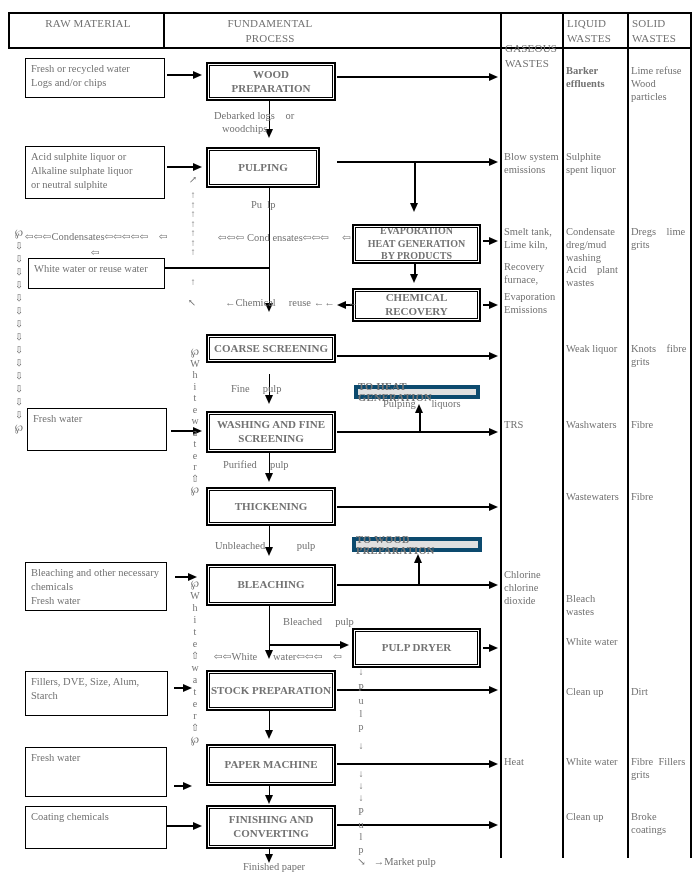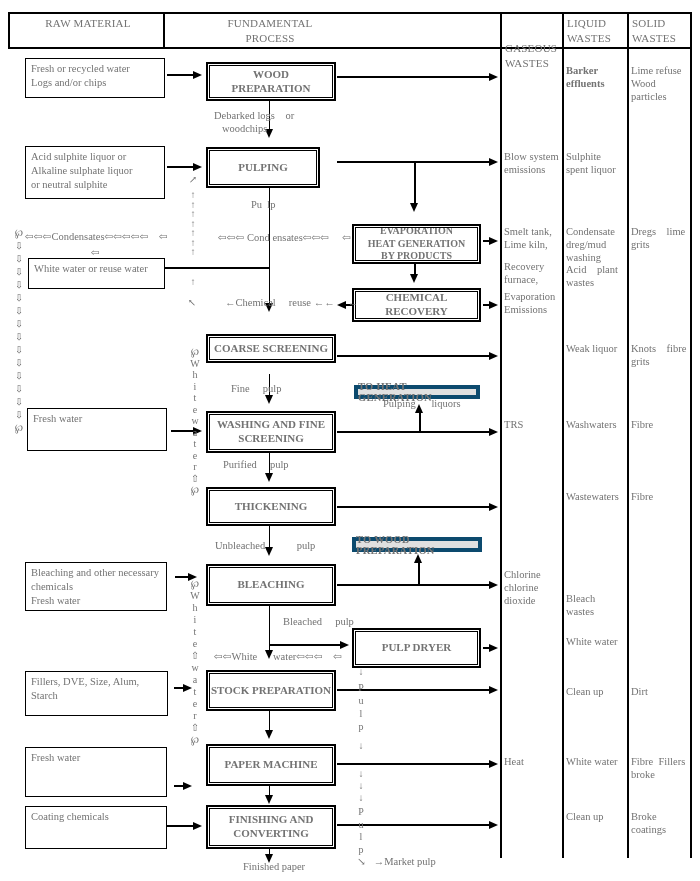--- a/index.html
+++ b/index.html
@@ -300,17 +300,17 @@
 Wood
 particles</div>
   <div class="waste" style="left:631px;top:225px;width:58px;">Dregs    lime
 grits</div>
   <div class="waste" style="left:631px;top:342px;width:58px;">Knots    fibre
 grits</div>
   <div class="waste" style="left:631px;top:418px;width:58px;">Fibre</div>
   <div class="waste" style="left:631px;top:490px;width:58px;">Fibre</div>
   <div class="waste" style="left:631px;top:685px;width:58px;">Dirt</div>
   <div class="waste" style="left:631px;top:755px;width:58px;">Fibre  Fillers
-broke</div>
+grits</div>
   <div class="waste" style="left:631px;top:810px;width:58px;">Broke
 coatings</div>
 
 </div>
 
 </body></html>

